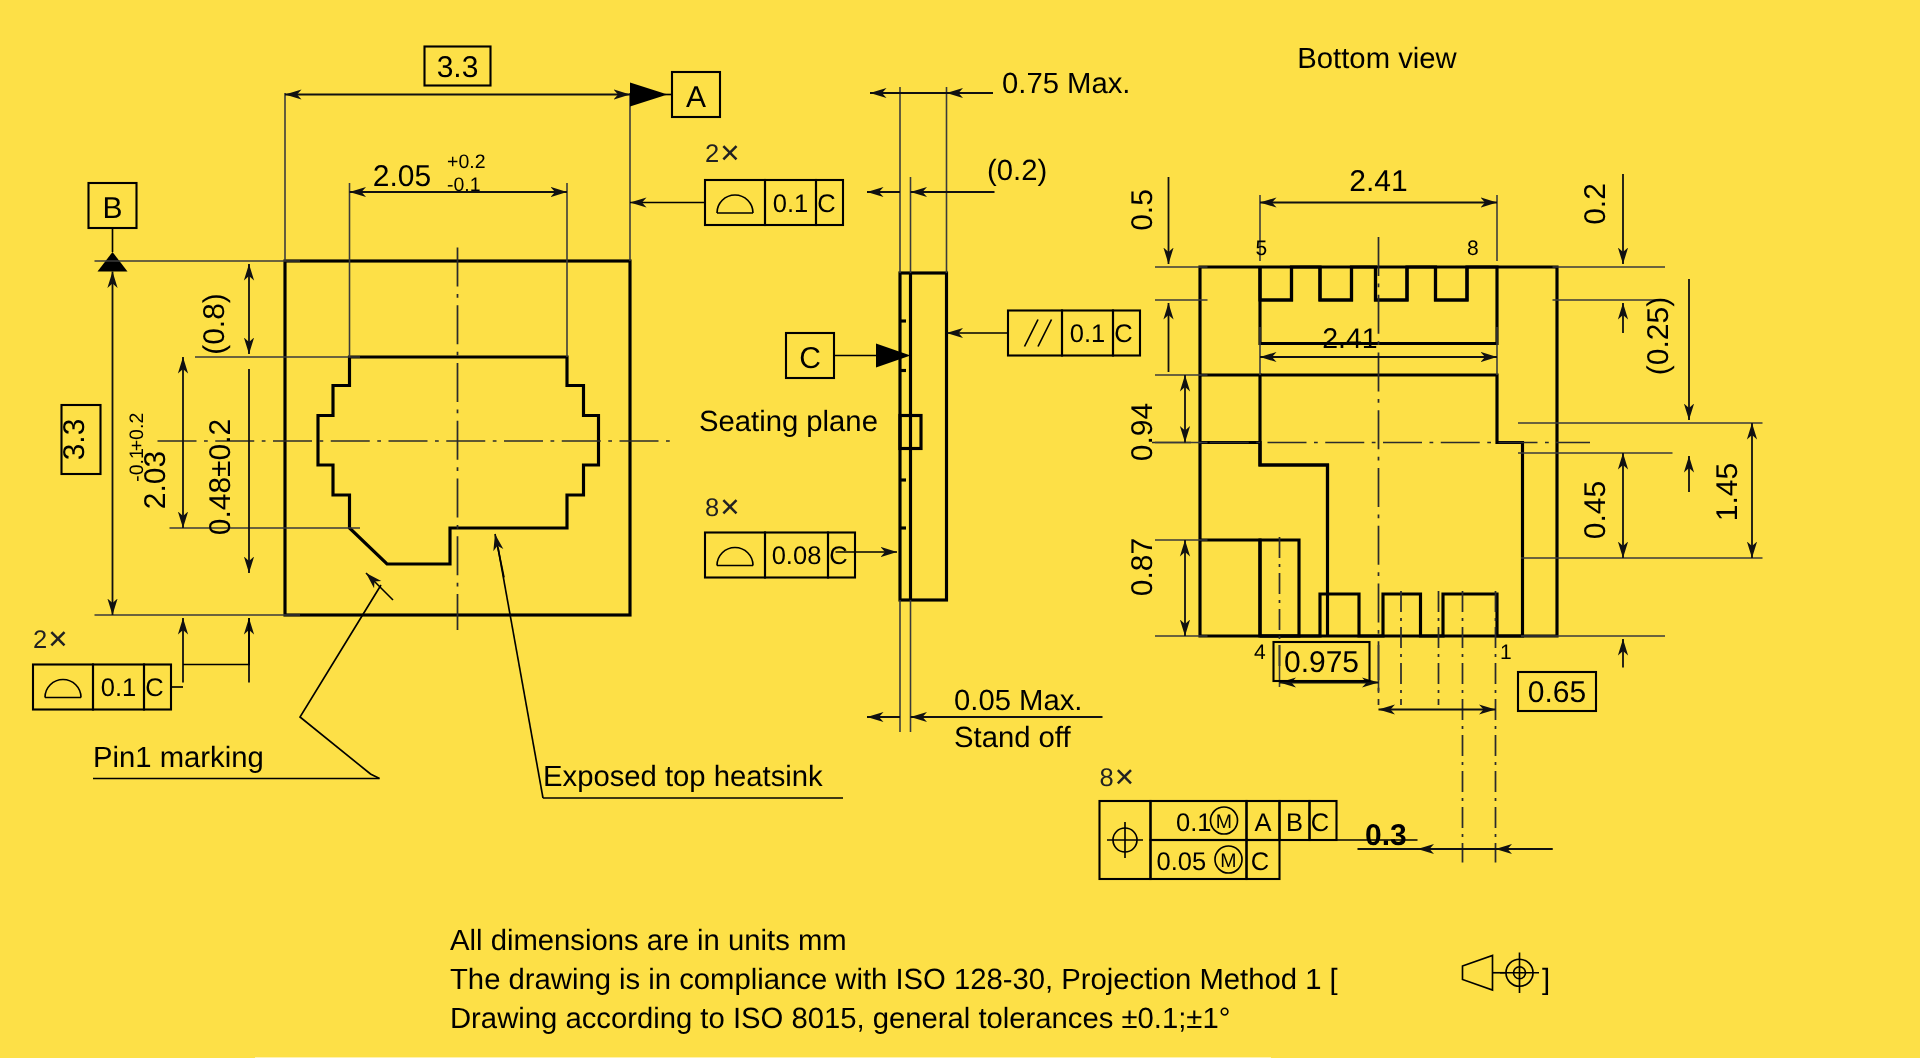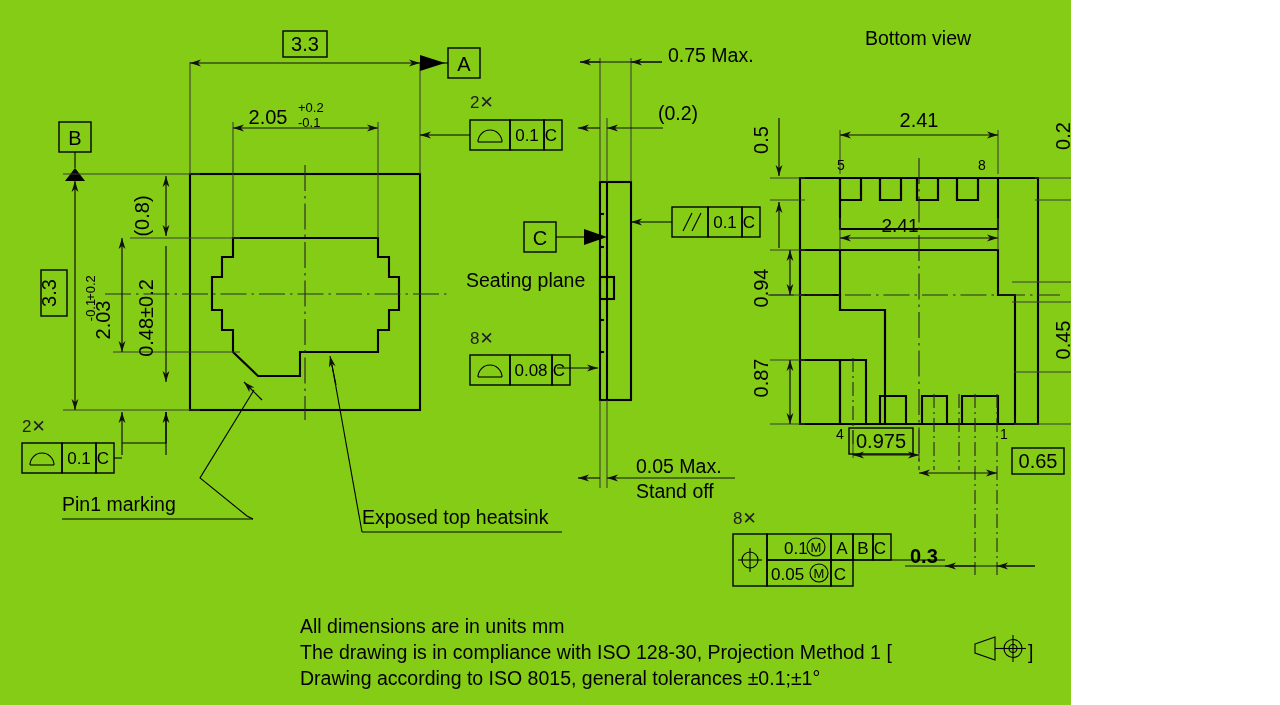--- a/index.html
+++ b/index.html
@@ -7,23 +7,23 @@
     margin: 0;
     padding: 0;
     background: #ffffff;
   }
   body {
     font-family: "Liberation Sans", sans-serif;
     color: #000000;
   }
   #sheet {
     position: relative;
-    width: 1071px;
+    width: 1280px;
     height: 705px;
-    background: #84cc16;
+    background: #fde047;
     overflow: hidden;
   }
   #sheet svg {
     position: absolute;
     left: 0;
     top: 0;
   }
   text {
     font-family: "Liberation Sans", sans-serif;
     fill: #000000;

